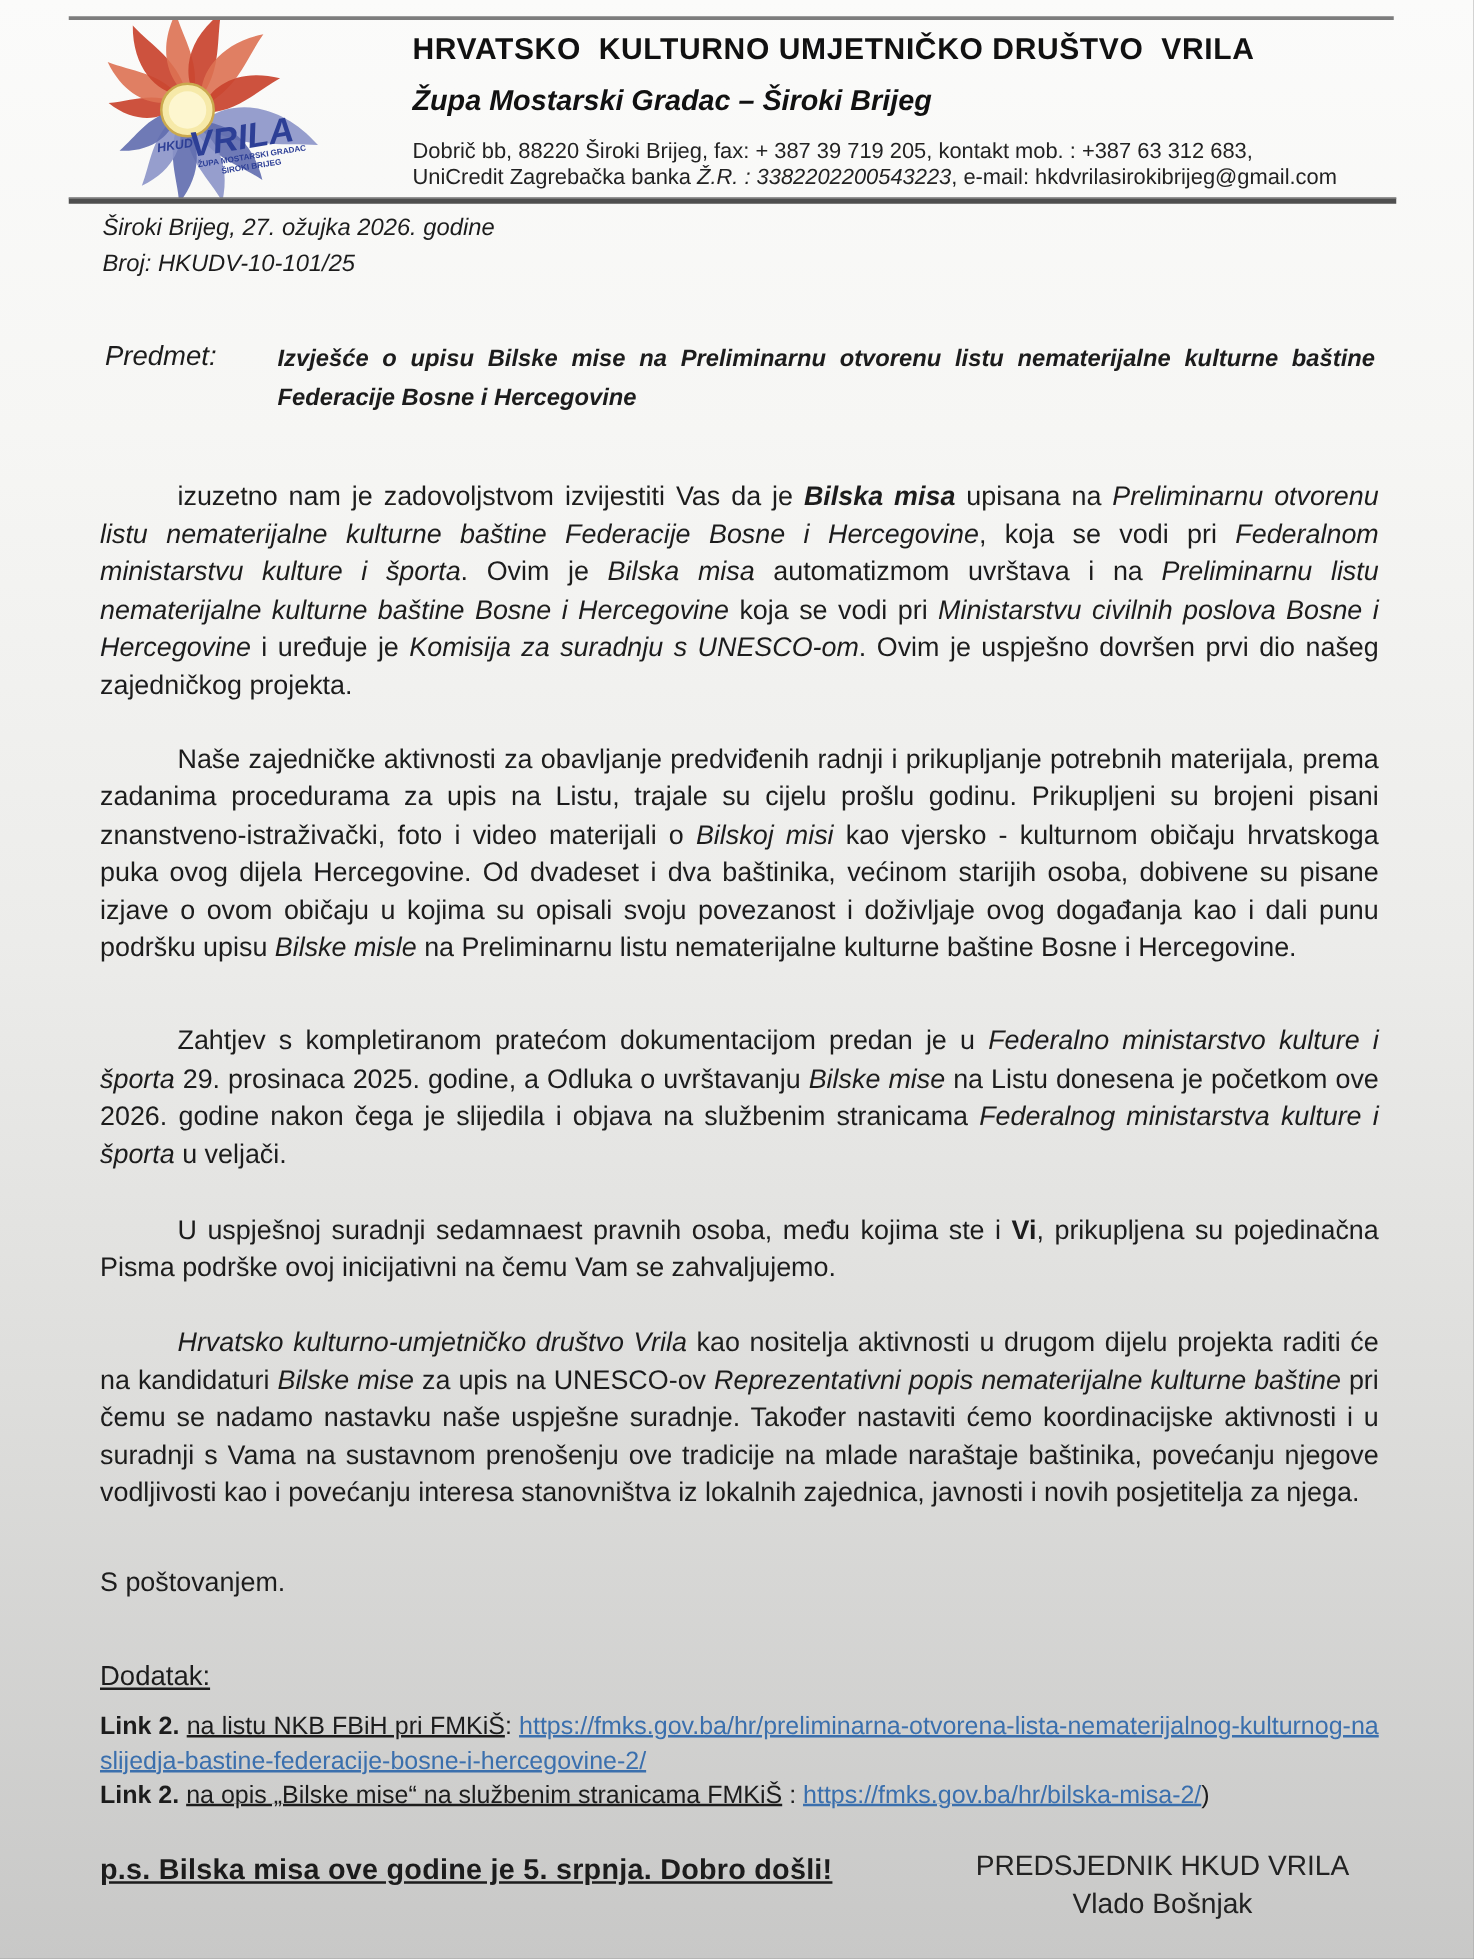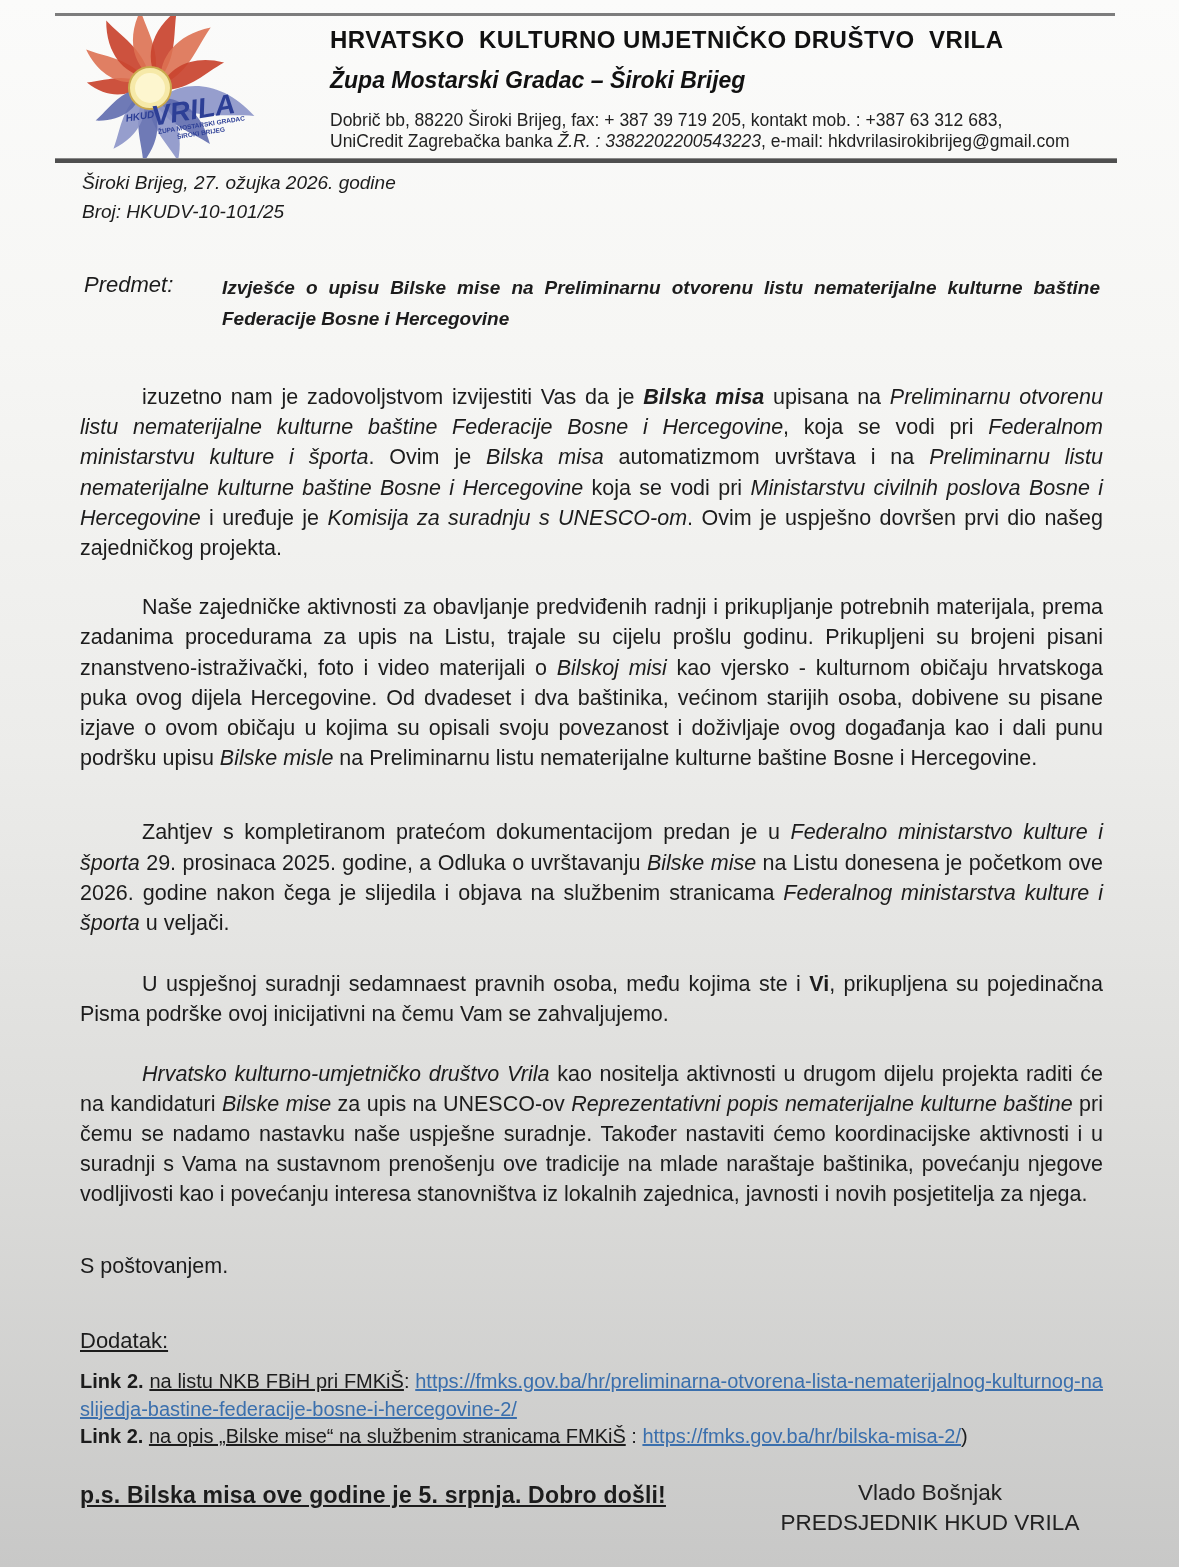--- a/index.html
+++ b/index.html
@@ -133,17 +133,17 @@
 
     <div class="addendum">
       <div class="addendum-heading"><span class="r-u">Dodatak:</span></div>
       <div class="link-line"><span class="r-b">Link 2.</span><span class="r-n"> </span><span class="r-u">na listu NKB FBiH pri FMKiŠ</span><span class="r-n">: </span><a class="r-link">https://fmks.gov.ba/hr/preliminarna-otvorena-lista-nematerijalnog-kulturnog-naslijedja-bastine-federacije-bosne-i-hercegovine-2/</a></div>
       <div class="link-line"><span class="r-b">Link 2.</span><span class="r-n">  </span><span class="r-u">na opis „Bilske mise“ na službenim stranicama FMKiŠ</span><span class="r-n"> : </span><a class="r-link">https://fmks.gov.ba/hr/bilska-misa-2/</a><span class="r-n">)</span></div>
       <div class="ps-line"><span class="r-bu">p.s. Bilska misa ove godine je 5. srpnja. Dobro došli!</span></div>
     </div>
   </div>
 
   <div class="signature">
+    <div>PREDSJEDNIK HKUD VRILA</div>
     <div>Vlado Bošnjak</div>
-    <div>PREDSJEDNIK HKUD VRILA</div>
   </div>
 
 </div>
 
 </body></html>

